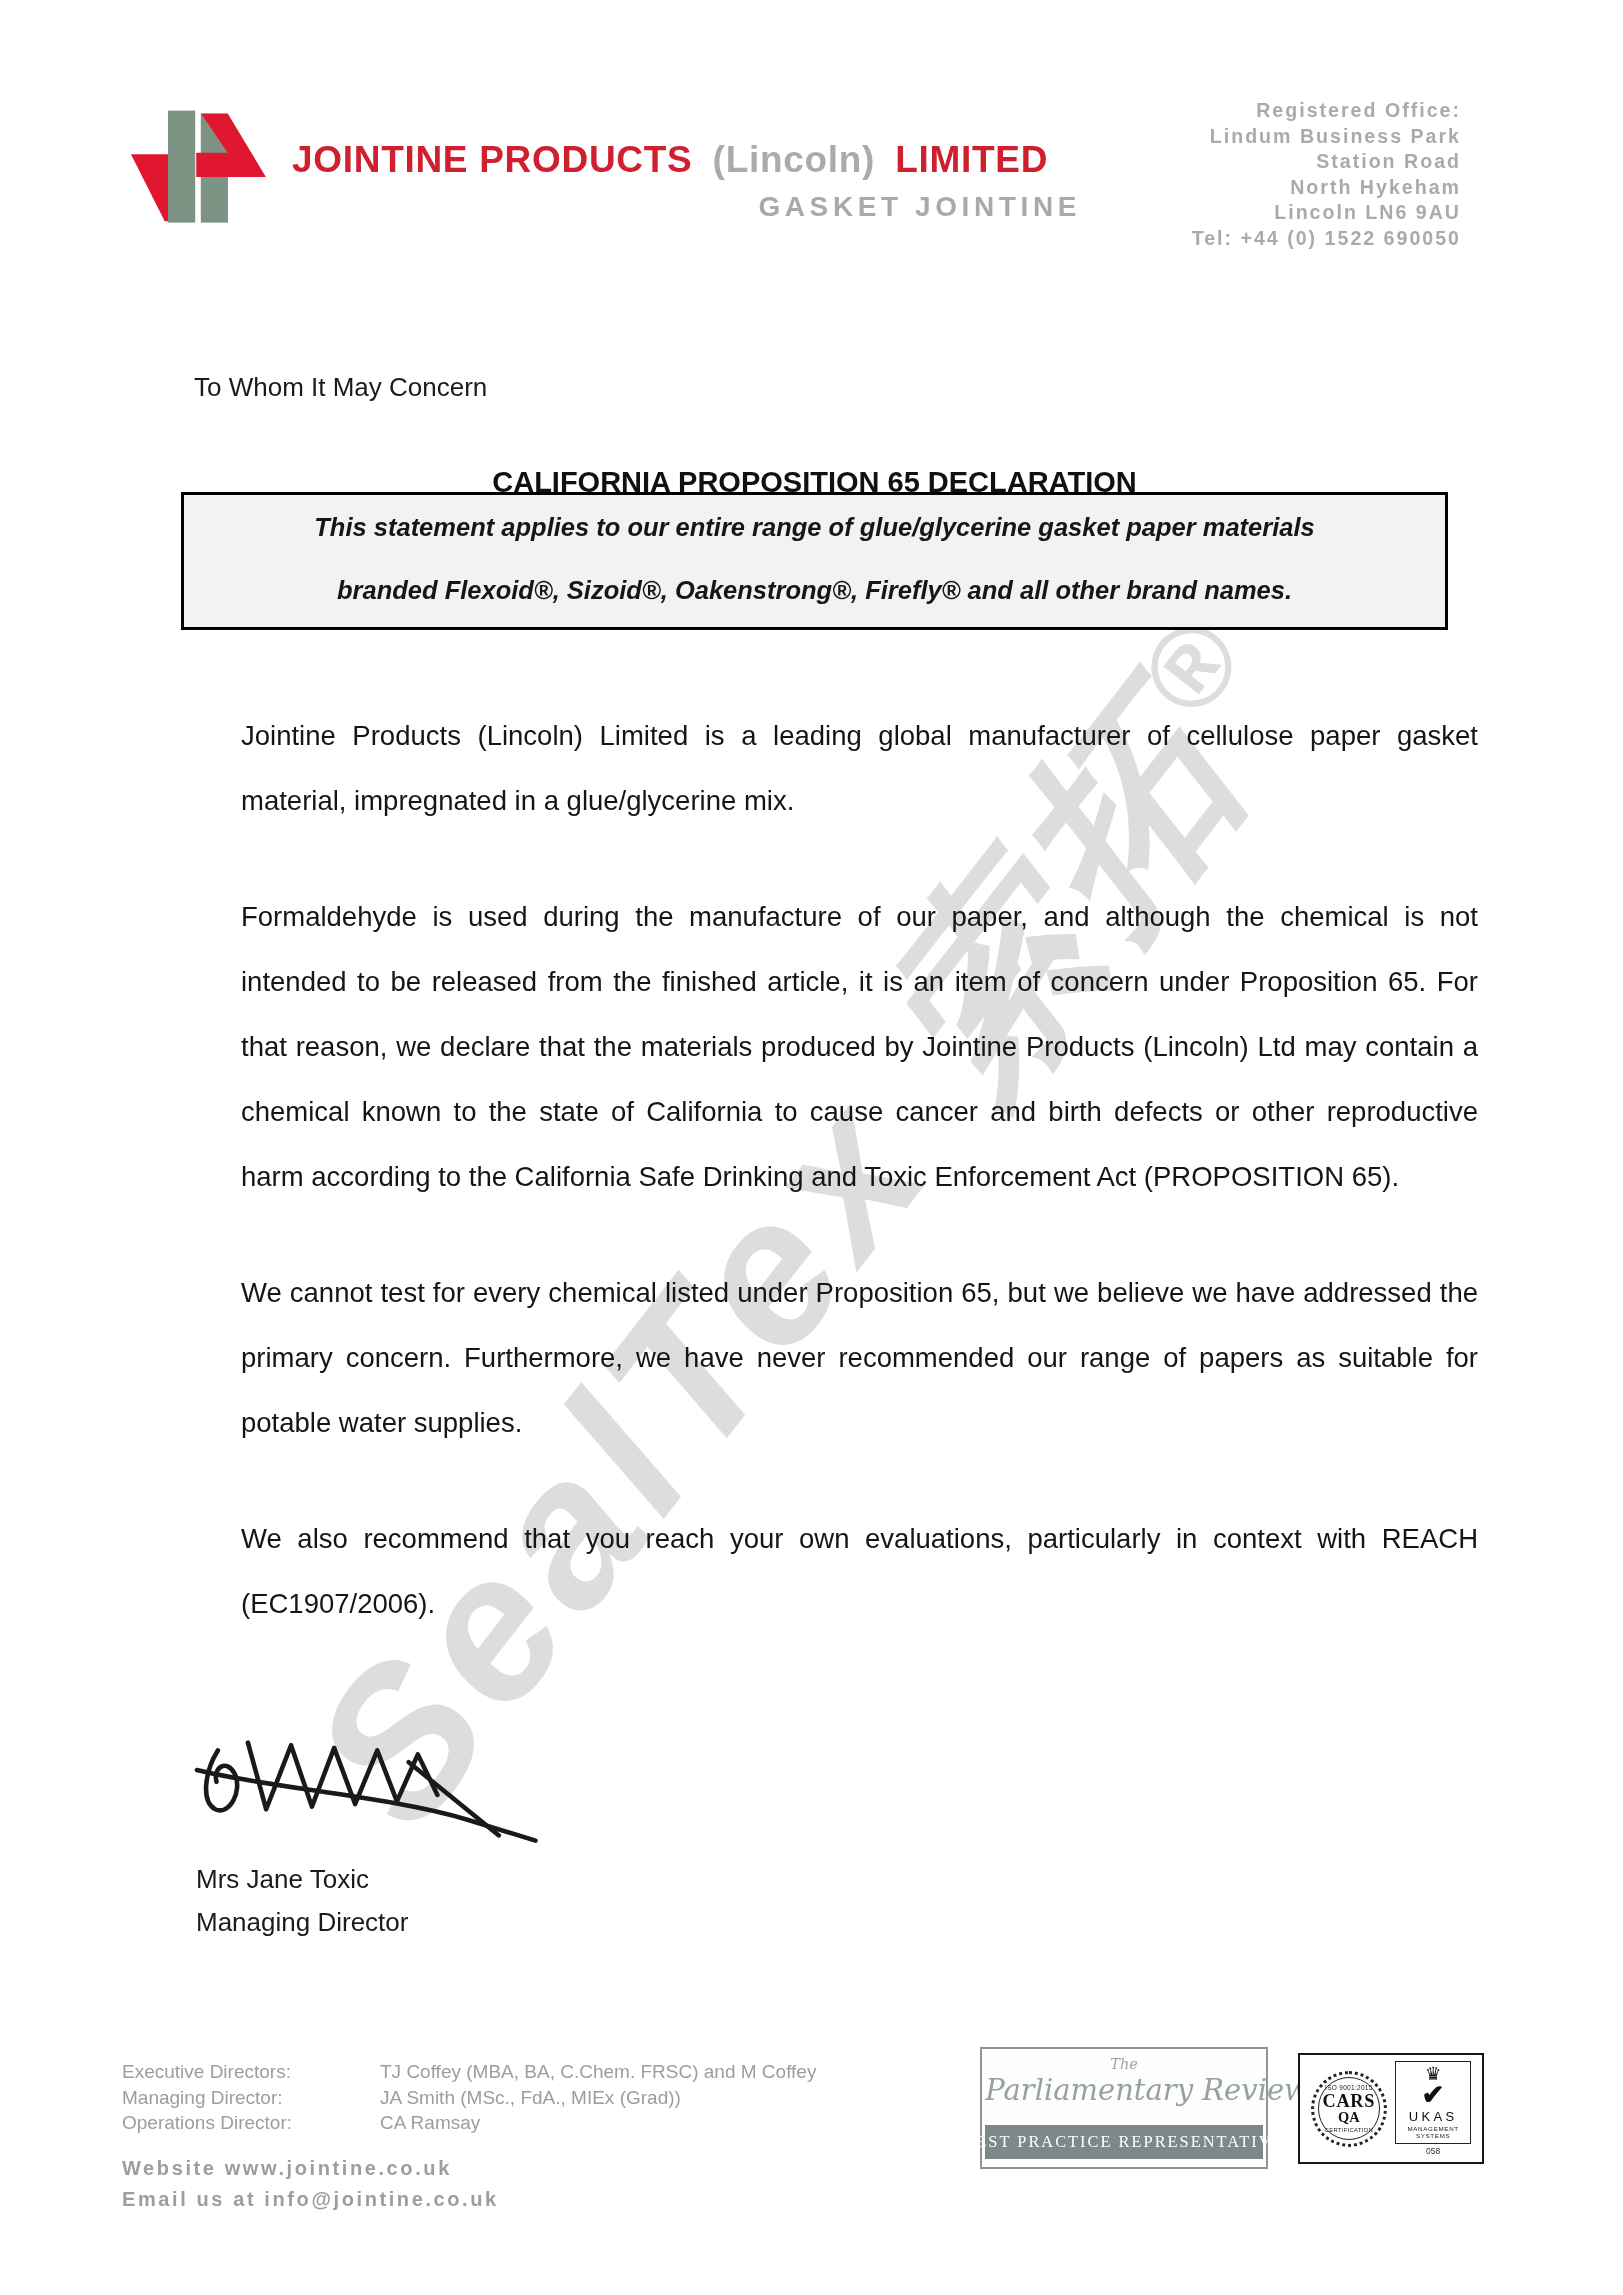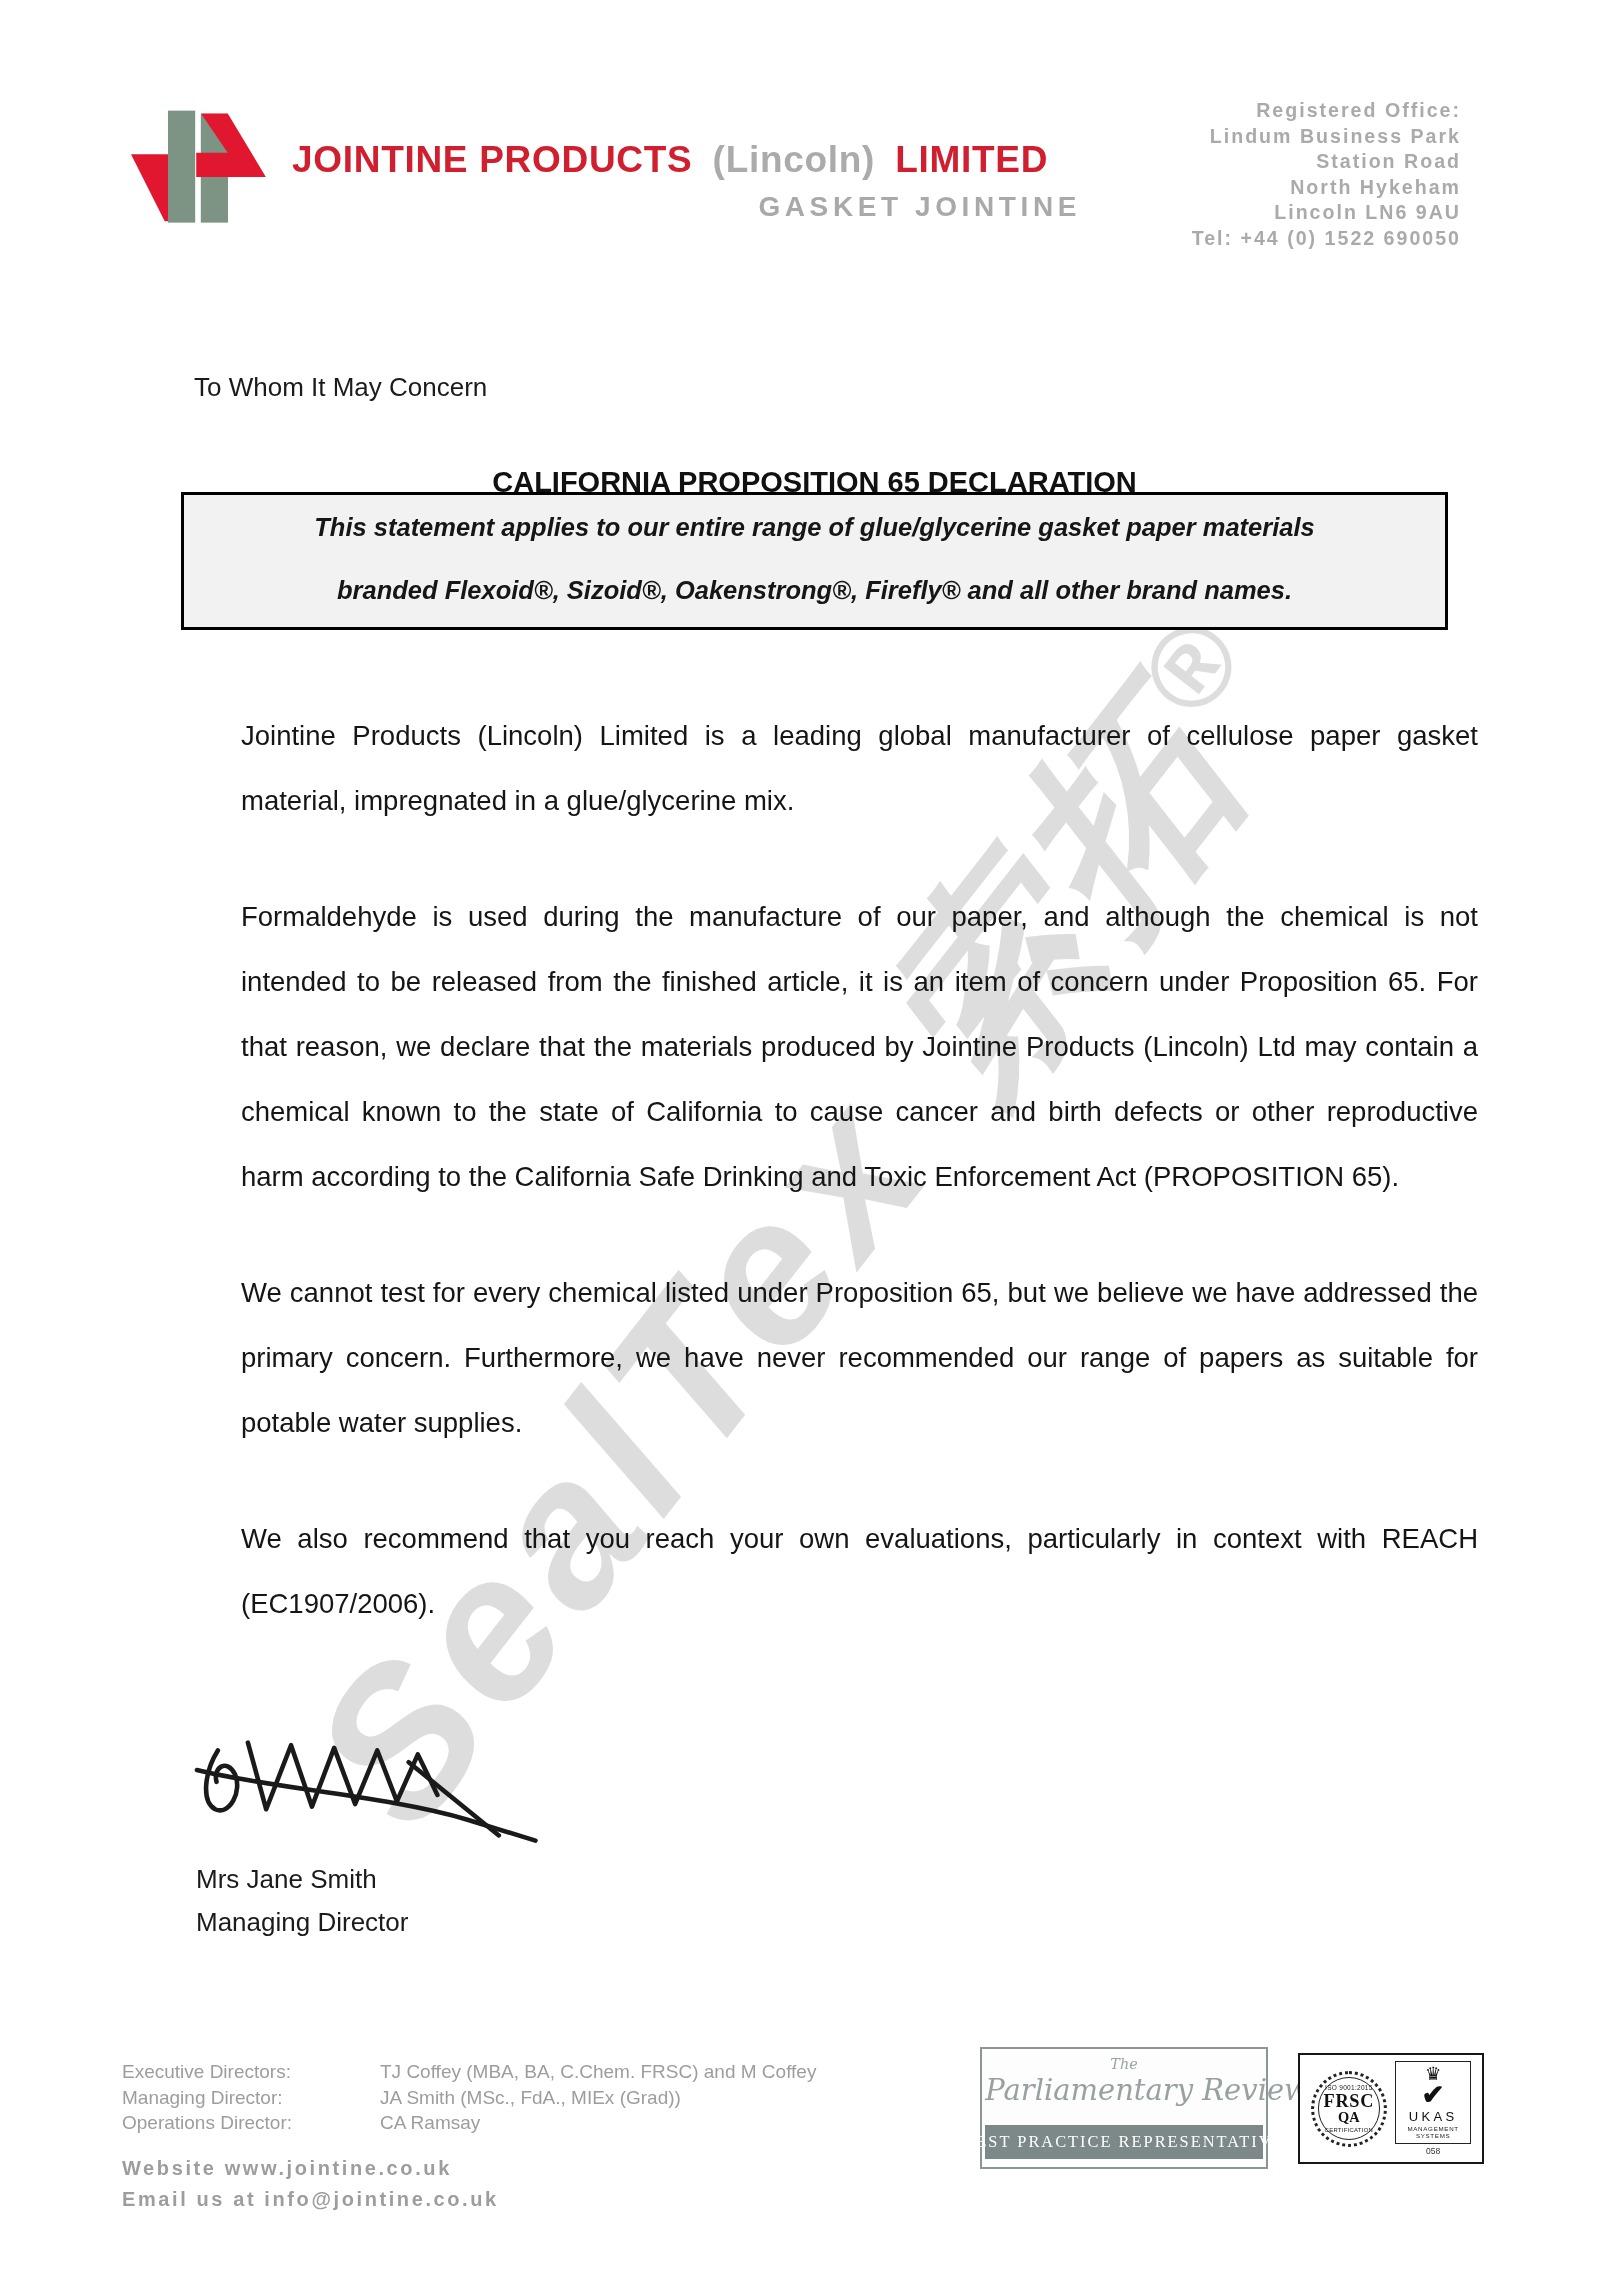--- a/index.html
+++ b/index.html
@@ -207,21 +207,21 @@
       <g fill="none" stroke="#1a1a1a" stroke-width="7" stroke-linecap="round" stroke-linejoin="round">
         <path d="M38 60 C18 92 12 138 34 150 C56 160 76 122 64 96 C52 72 30 86 36 108"></path>
         <path d="M84 48 L112 150 L150 52 L182 146 L216 56 L248 142 L282 60 L312 138 L344 66 L374 128"></path>
         <path d="M6 90 C120 118 300 130 420 166 L524 198"></path>
         <path d="M330 78 L468 190"></path>
       </g>
     </svg>
   </div>
 
   <div class="signatory">
-    <div>Mrs Jane Smith</div>
+    <div>Mrs Jane Toxic</div>
     <div>Managing Director</div>
   </div>
 
   <div class="directors">
     <div>
       <span class="dir-label">Executive Directors:</span><span>TJ Coffey (MBA, BA, C.Chem. FRSC) and M Coffey</span>
     </div>
     <div>
       <span class="dir-label">Managing Director:</span><span>JA Smith (MSc., FdA., MIEx (Grad))</span>
     </div>
@@ -239,21 +239,21 @@
     <div class="pr-top">
       <div class="pr-the">The</div>
       <div class="pr-title">Parliamentary Review</div>
     </div>
     <div class="pr-band">BEST PRACTICE REPRESENTATIVE</div>
   </div>
 
   <div class="cert-badge">
     <div class="seal">
       <div class="seal-top">ISO 9001:2015</div>
-      <div class="seal-name">FRSC</div>
+      <div class="seal-name">CARS</div>
       <div class="seal-sub">QA</div>
       <div class="seal-bottom">CERTIFICATION</div>
     </div>
     <div class="ukas-col">
       <div class="ukas-box">
         <div class="ukas-crown">♛</div>
         <div class="ukas-check">✔</div>
         <div class="ukas-name">UKAS</div>
         <div class="ukas-sub">MANAGEMENT SYSTEMS</div>
       </div>

